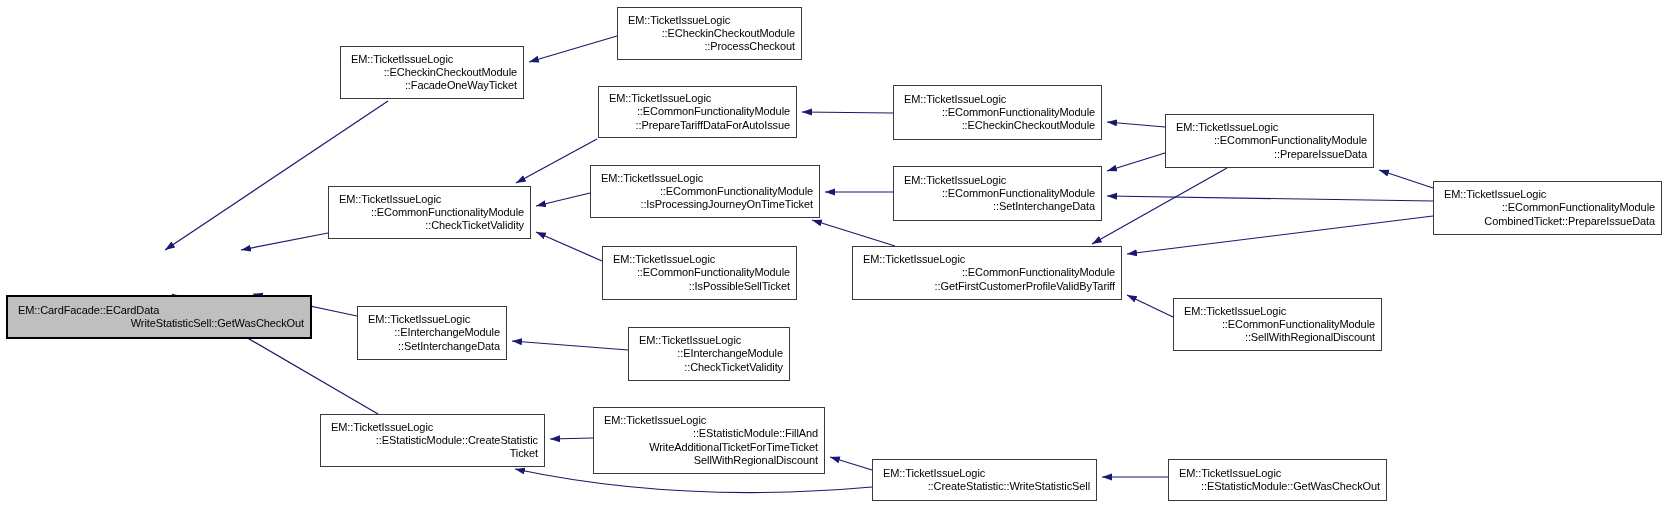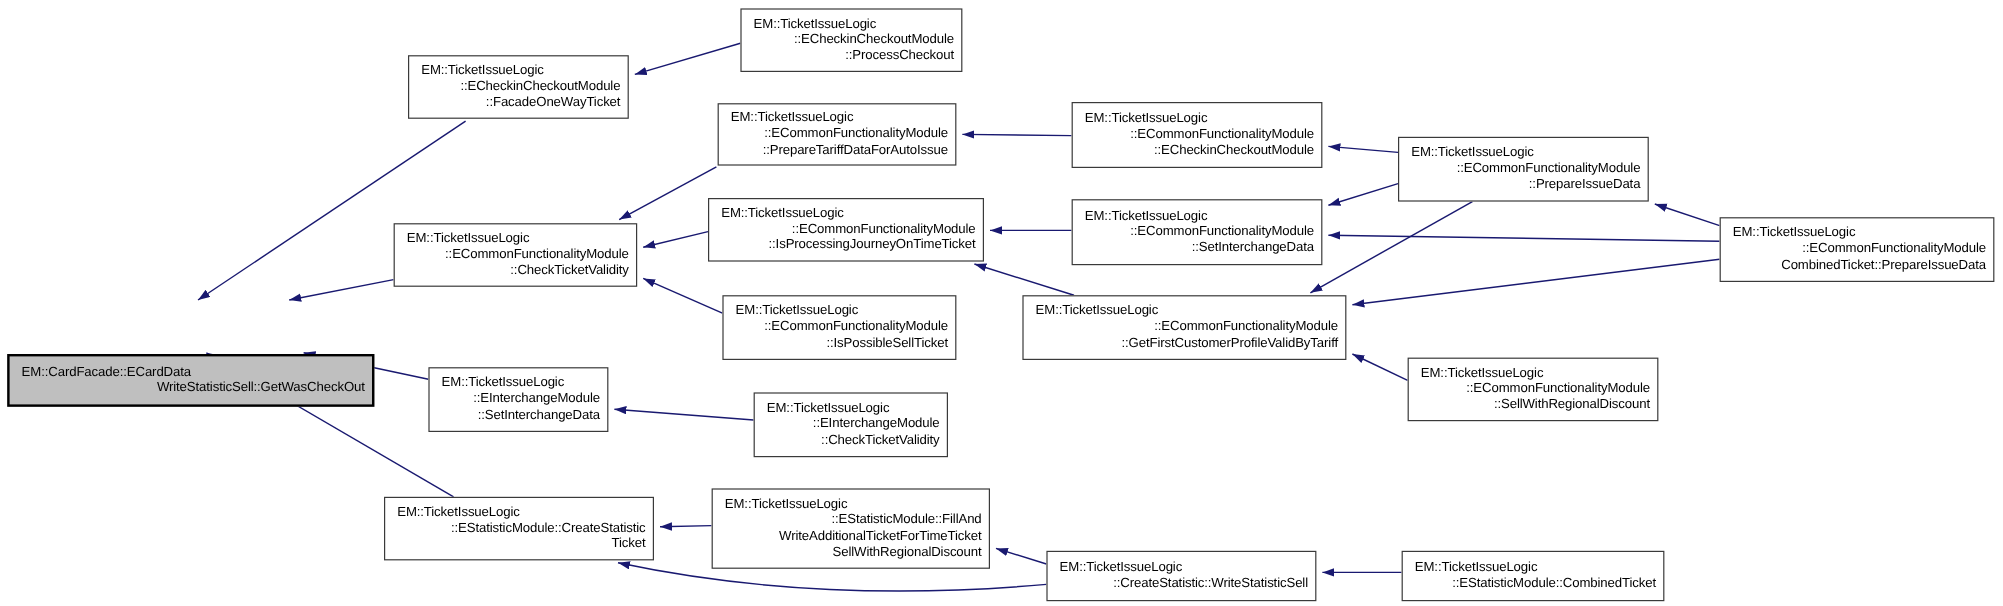--- a/index.html
+++ b/index.html
@@ -161,15 +161,15 @@
       <div class="line">::EStatisticModule::FillAnd</div>
       <div class="line">WriteAdditionalTicketForTimeTicket</div>
       <div class="line">SellWithRegionalDiscount</div>
     </div>
     <div class="node" style="left: 872px; top: 459px; width: 225px; height: 37px;">
       <div class="line">EM::TicketIssueLogic</div>
       <div class="line">::CreateStatistic::WriteStatisticSell</div>
     </div>
     <div class="node" style="left: 1168px; top: 459px; width: 219px; height: 37px;">
       <div class="line">EM::TicketIssueLogic</div>
-      <div class="line">::EStatisticModule::CombinedTicket</div>
+      <div class="line">::EStatisticModule::GetWasCheckOut</div>
     </div>
   </div>
 
 </body></html>

